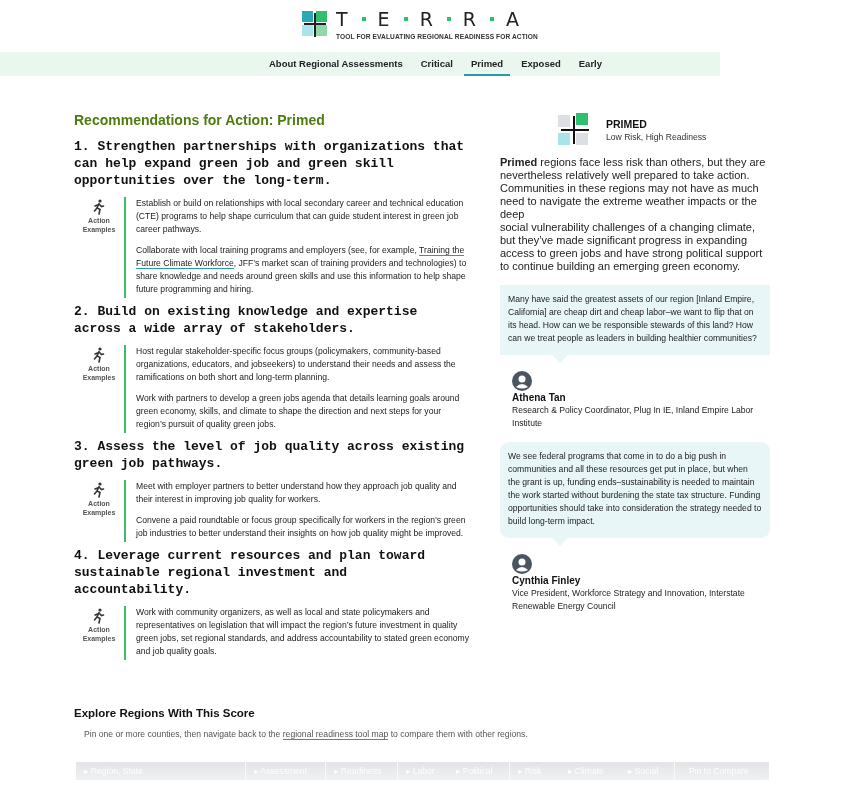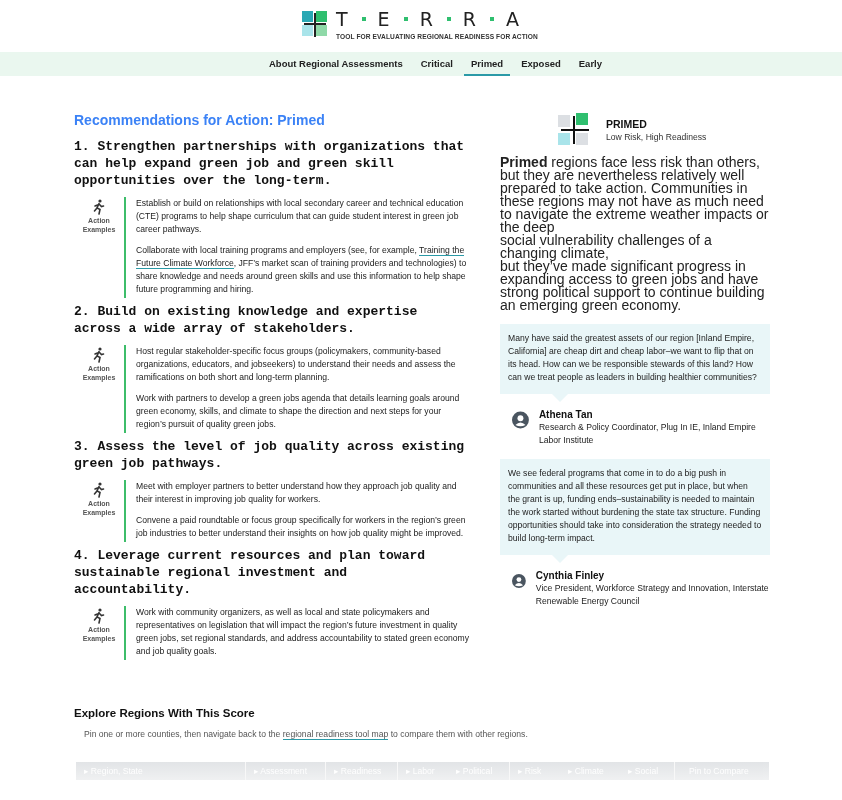--- a/index.html
+++ b/index.html
@@ -15,28 +15,28 @@
   .logo-mark .sq.bl { left: 0; top: 15px; background: #a9e4ea; }
   .logo-mark .sq.br { left: 14px; top: 15px; background: #8fd9a8; }
   .logo-mark .vbar { position: absolute; left: 12px; top: 3px; width: 1.6px; height: 24px; background: #222; }
   .logo-mark .hbar { position: absolute; left: 2px; top: 13px; width: 22px; height: 1.6px; background: #222; }
   .logo-text { display: flex; flex-direction: column; }
   .logo-word { font-family: "DejaVu Sans", sans-serif; font-size: 19px; letter-spacing: 2px; color: #222; line-height: 18px; display: flex; align-items: center; }
   .logo-word .dot { display: inline-block; width: 4px; height: 4px; background: #2fbf6f; margin: 0 12px; }
   .logo-tag { font-family: "Liberation Sans", sans-serif; font-size: 6.6px; font-weight: bold; color: #333; margin-top: 5px; letter-spacing: 0.1px; white-space: nowrap; }
 
   
-  .nav { position: absolute; left: 0; top: 52px; width: 842px; height: 24px; background: #eaf7ef; }
+  .nav { position: absolute; left: 0; top: 52px; width: 720px; height: 24px; background: #eaf7ef; }
   .nav-items { position: absolute; left: 260px; top: 0; height: 24px; display: flex; }
   .nav-item { font-family: "Liberation Sans", sans-serif; font-size: 9.5px; font-weight: bold; color: #222; padding: 0 9px; height: 24px; line-height: 23px; cursor: pointer; position: relative; }
   .nav-item.active::after { content: ""; position: absolute; left: 2px; right: 2px; bottom: 0; height: 2px; background: #2b9aa7; }
 
   
   .main { position: absolute; left: 74px; top: 112px; width: 395px; }
-  .page-title { font-family: "Liberation Sans", sans-serif; font-size: 14px; font-weight: bold; color: #3b82f6; margin-bottom: 10px; }
+  .page-title { font-family: "Liberation Sans", sans-serif; font-size: 14px; font-weight: bold; color: #4d7c0f; margin-bottom: 10px; }
   .rec-title { font-family: Liberation Mono, monospace; font-size: 13px; font-weight: bold; color: #111; line-height: 17px; margin-bottom: 8px; }
   .rec-block { display: flex; margin-bottom: 5px; }
   .action-col { width: 50px; display: flex; flex-direction: column; align-items: center; padding-top: 2px; }
   .runner-icon { width: 14px; height: 16px; }
   .action-label { font-family: "Liberation Sans", sans-serif; font-size: 7px; font-weight: bold; color: #555; text-align: center; line-height: 9px; margin-top: 1px; }
   .examples { border-left: 2px solid #3dbd6a; padding-left: 10px; flex: 1; }
   .example { font-family: "Liberation Sans", sans-serif; font-size: 8.6px; line-height: 13px; color: #222; margin-bottom: 8px; }
   .example:last-child { margin-bottom: 2px; }
   .inline-link { color: #222; text-decoration: none; border-bottom: 1.5px solid #2b9aa7; cursor: pointer; }
 
@@ -46,27 +46,27 @@
   .badge-mark { position: relative; width: 34px; height: 34px; margin-right: 14px; }
   .badge-mark .sq { position: absolute; width: 12px; height: 12px; }
   .badge-mark .tl { left: 0; top: 2px; background: #dcdfe3; }
   .badge-mark .tr { left: 18px; top: 0; background: #2fbf6f; }
   .badge-mark .bl { left: 0; top: 20px; background: #a9e4ea; }
   .badge-mark .br { left: 18px; top: 20px; background: #dcdfe3; }
   .badge-mark .vbar { position: absolute; left: 15px; top: 3px; width: 2px; height: 28px; background: #111; }
   .badge-mark .hbar { position: absolute; left: 3px; top: 16px; width: 28px; height: 2px; background: #111; }
   .badge-title { font-family: "Liberation Sans", sans-serif; font-size: 10.5px; font-weight: bold; color: #111; line-height: 13px; }
   .badge-sub { font-family: "Liberation Sans", sans-serif; font-size: 8.6px; color: #333; line-height: 12px; }
-  .desc { font-family: "Liberation Sans", sans-serif; font-size: 14px; line-height: 13px; color: #222; margin-top: 8px; }
+  .desc { font-family: "Liberation Sans", sans-serif; font-size: 11px; line-height: 13px; color: #222; margin-top: 8px; }
   .desc b { font-weight: bold; }
 
   .quote { background: #e9f6f8; padding: 8px 8px 10px 8px; position: relative; margin-top: 12px; }
   .quote::after { content: ""; position: absolute; left: 52px; bottom: -8px; border-left: 8px solid transparent; border-right: 8px solid transparent; border-top: 8px solid #e9f6f8; }
   .quote-text { font-family: "Liberation Sans", sans-serif; font-size: 8.6px; line-height: 13px; color: #222; }
-  .attrib { display: flex; margin: 14px 0 0 12px; }
+  .attrib { display: flex; margin: 14px 0 0 12px; flex-direction: column; }
   .avatar { width: 20px; height: 20px; margin-right: 10px; margin-top: 2px; }
   .attr-name { font-family: "Liberation Sans", sans-serif; font-size: 10px; font-weight: bold; color: #111; line-height: 13px; }
   .attr-role { font-family: "Liberation Sans", sans-serif; font-size: 8.6px; color: #222; line-height: 13px; }
 
   
   .explore { position: absolute; left: 74px; top: 707px; width: 700px; }
   .explore-title { font-family: "Liberation Sans", sans-serif; font-size: 11.5px; font-weight: bold; color: #111; }
   .explore-sub { font-family: "Liberation Sans", sans-serif; font-size: 8.6px; color: #555; margin-top: 10px; padding-left: 10px; }
   .explore-sub .inline-link { color: #555; }
 
@@ -200,21 +200,21 @@
         <circle cx="10" cy="10" r="10" fill="#4a5560"></circle>
         <circle cx="10" cy="8" r="3.5" fill="#fff"></circle>
         <path d="M4 16 Q10 10 16 16 Q10 19 4 16Z" fill="#fff"></path>
       </svg>
     <div>
       <div class="attr-name">Athena Tan</div>
       <div class="attr-role">Research &amp; Policy Coordinator, Plug In IE, Inland Empire Labor Institute</div>
     </div>
   </div>
 
-  <div class="quote" style="">
+  <div class="quote" style="border-radius:9px;">
     <p class="quote-text">We see federal programs that come in to do a big push in communities and all these resources get put in place, but when the grant is up, funding ends–sustainability is needed to maintain the work started without burdening the state tax structure. Funding opportunities should take into consideration the strategy needed to build long-term impact.</p>
   </div>
   <div class="attrib">
     <svg class="avatar" viewBox="0 0 20 20">
         <circle cx="10" cy="10" r="10" fill="#4a5560"></circle>
         <circle cx="10" cy="8" r="3.5" fill="#fff"></circle>
         <path d="M4 16 Q10 10 16 16 Q10 19 4 16Z" fill="#fff"></path>
       </svg>
     <div>
       <div class="attr-name">Cynthia Finley</div>

